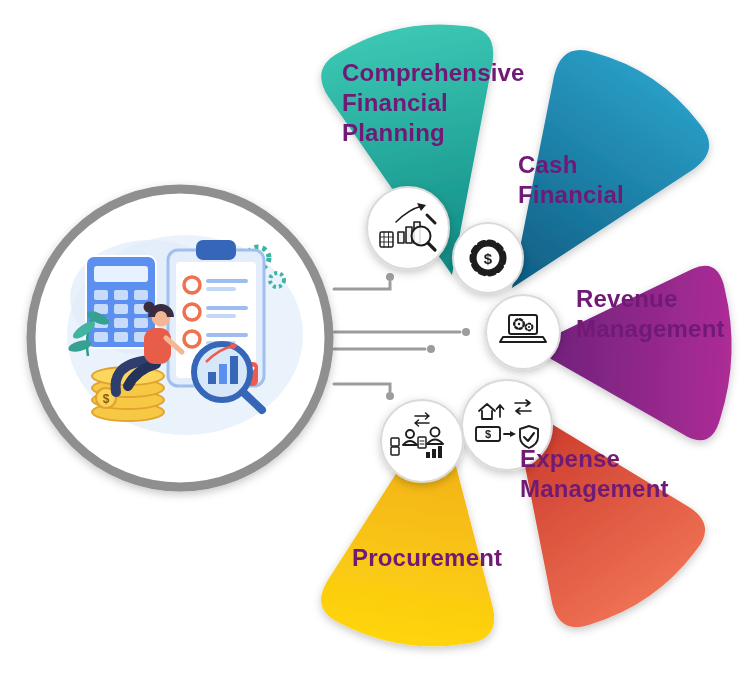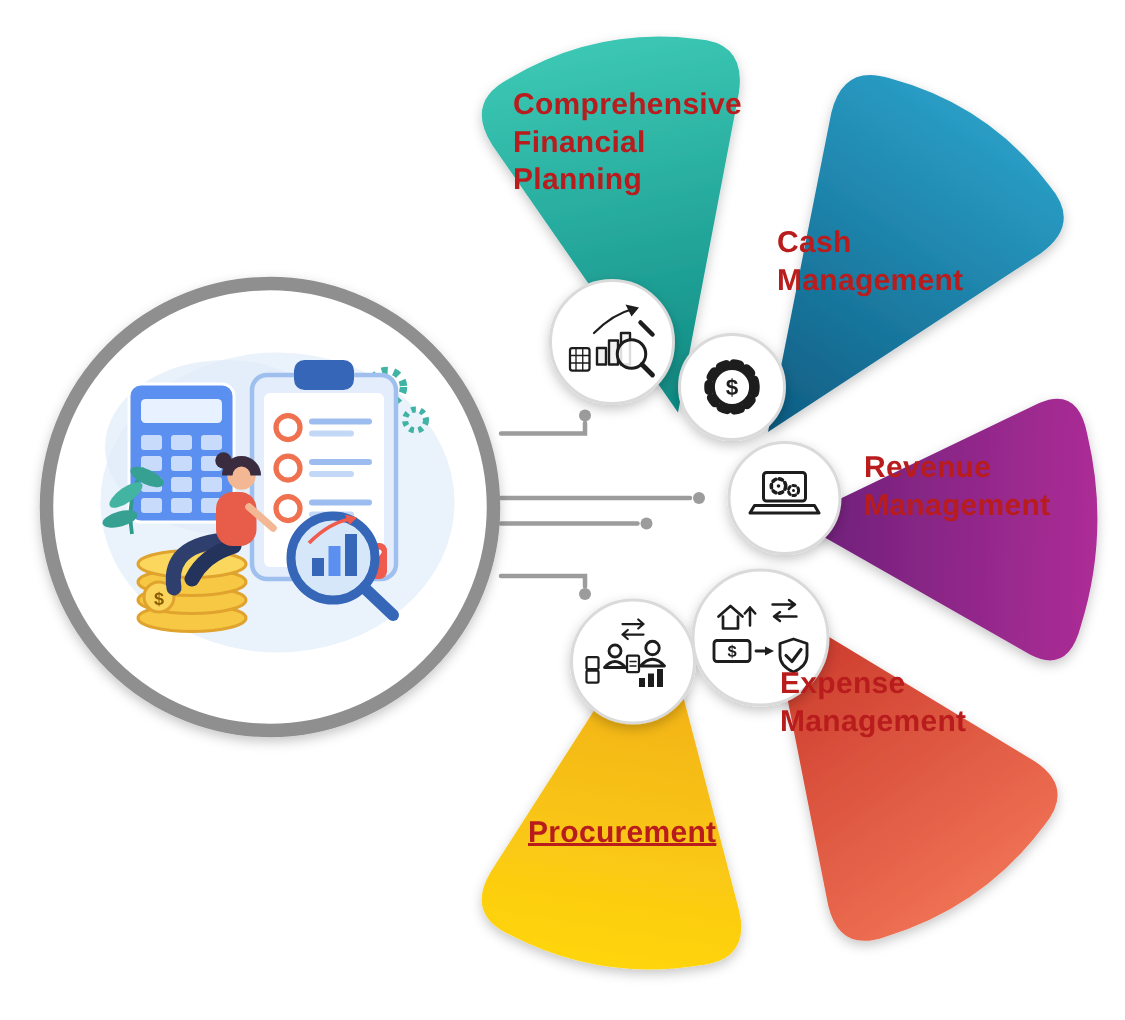--- a/index.html
+++ b/index.html
@@ -2,28 +2,28 @@
 <html><head>
 <meta charset="utf-8">
 <style>
   html,body { margin:0; padding:0; background:#ffffff; }
   .canvas {
     position:relative; width:750px; height:680px; overflow:hidden;
     font-family:"Liberation Sans", sans-serif; background:#ffffff;
   }
   svg.scene { position:absolute; left:0; top:0; }
   .seg-label {
-    position:absolute; font-weight:700; font-size:20px; line-height:1.25;
-    color:#b91c1c; letter-spacing:0.2px;
+    position:absolute; font-weight:700; font-size:24px; line-height:1.25;
+    color:#701a75; letter-spacing:0.2px;
   }
   .lbl-planning    { left:342px; top:58px;  width:175px; }
   .lbl-cash        { left:518px; top:150px; width:135px; }
-  .lbl-revenue     { left:576px; top:300px; width:140px; }
+  .lbl-revenue     { left:576px; top:284px; width:140px; }
   .lbl-expense     { left:520px; top:444px; width:140px; }
-  .lbl-procurement { left:352px; top:543px; width:210px;text-decoration:underline; }
+  .lbl-procurement { left:352px; top:543px; width:210px; }
 </style>
 </head>
 <body>
 
 <div class="canvas">
 
 <svg class="scene" width="750" height="680" viewBox="0 0 750 680">
   <defs>
     <path id="petalShape" d="M 0 0 L -84 -200 Q -96 -232 -64 -241 Q 0 -263 64 -241 Q 96 -232 84 -200 Z"></path>
     <filter id="soft" x="-25%" y="-25%" width="150%" height="150%">
@@ -223,18 +223,18 @@
         <path d="M 88 356 Q 84 330 96 312" stroke="#2f9a8d" stroke-width="2.5" fill="none"></path>
         <ellipse cx="84" cy="330" rx="13" ry="5" fill="#43b3a2" transform="rotate(-35 84 330)"></ellipse>
         <ellipse cx="98" cy="318" rx="12" ry="5" fill="#36a192" transform="rotate(25 98 318)"></ellipse>
         <ellipse cx="80" cy="346" rx="12" ry="5" fill="#36a192" transform="rotate(-15 80 346)"></ellipse>
       </g>
     </g>
   </g>
 </svg>
 
 <div class="seg-label lbl-planning">Comprehensive Financial Planning</div>
-<div class="seg-label lbl-cash">Cash Management</div>
+<div class="seg-label lbl-cash">Cash Financial</div>
 <div class="seg-label lbl-revenue">Revenue Management</div>
 <div class="seg-label lbl-expense">Expense Management</div>
 <div class="seg-label lbl-procurement">Procurement</div>
 
 </div>
 
 </body></html>

